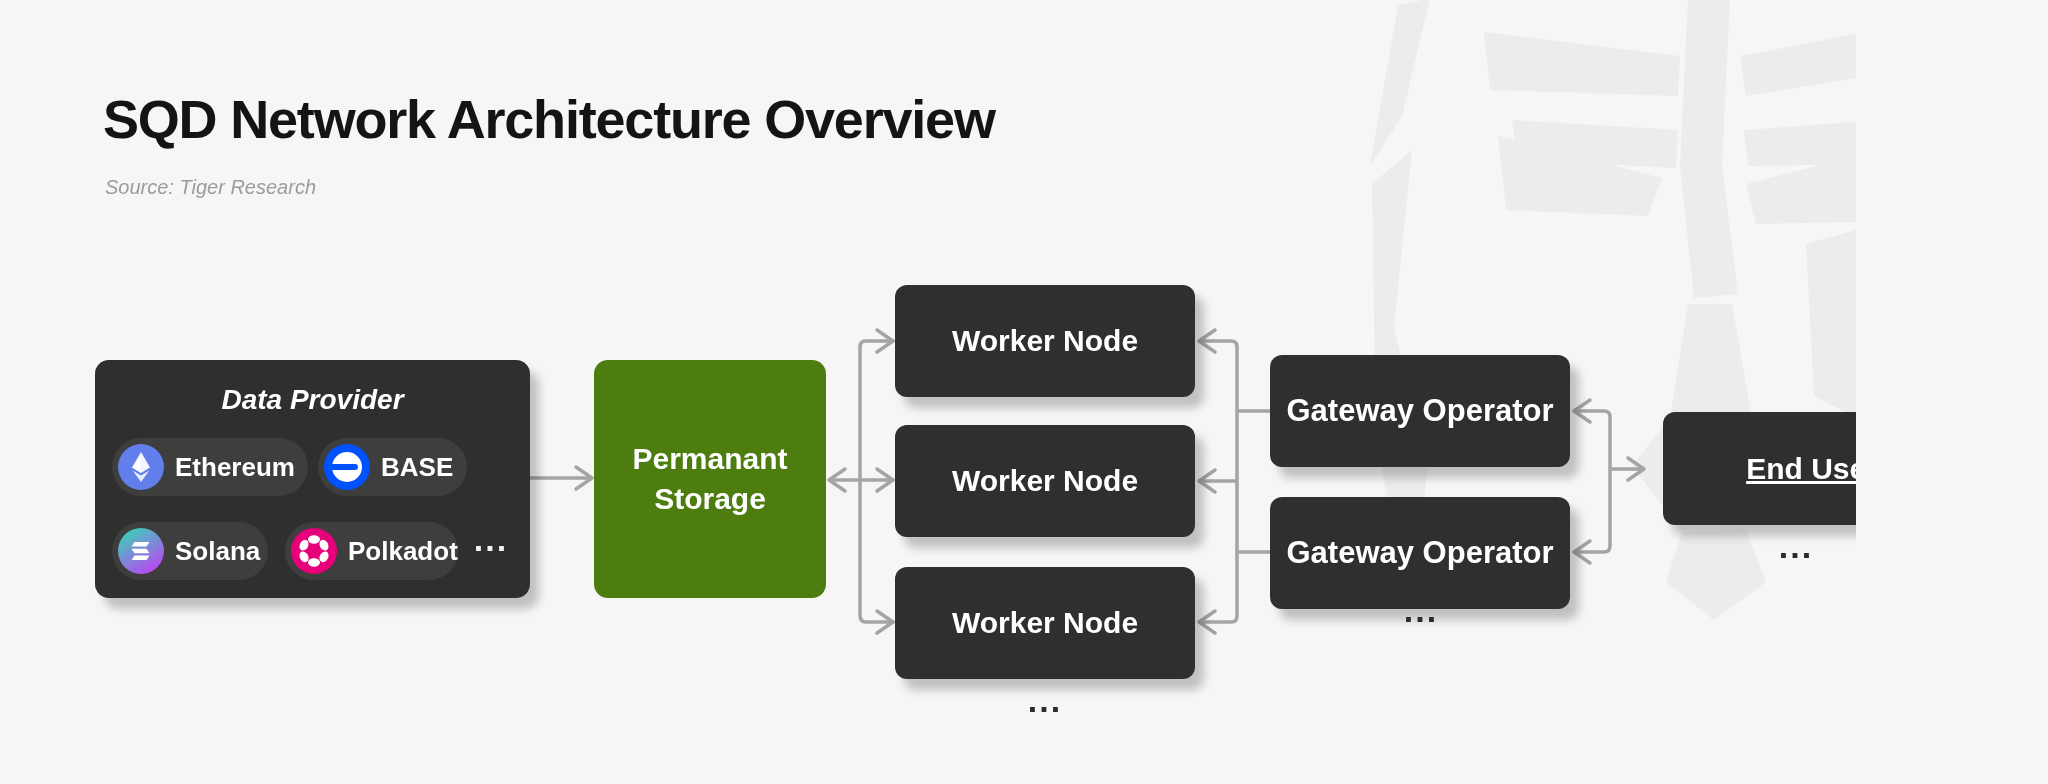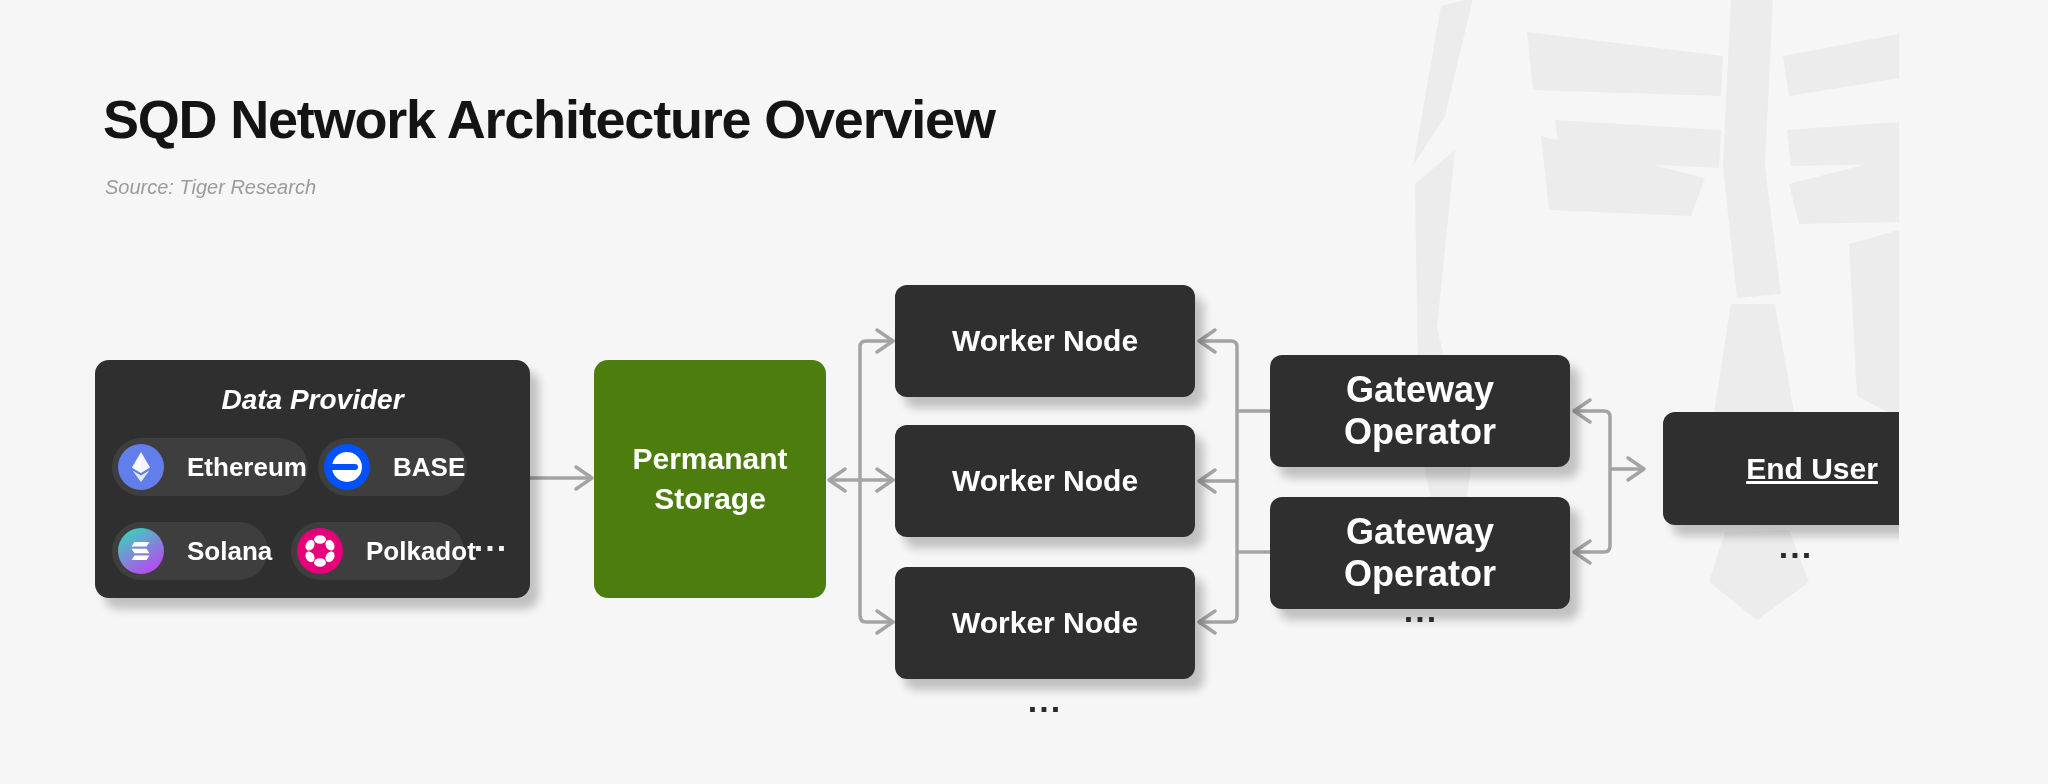--- a/index.html
+++ b/index.html
@@ -1,50 +1,50 @@
 <!DOCTYPE html>
 <html><head>
 <meta charset="utf-8">
 <style>
   html,body{margin:0;padding:0;background:#f6f6f6;}
   .canvas{position:relative;width:1856px;height:784px;background:#f6f6f6;overflow:hidden;
-          font-family:"Liberation Sans","DejaVu Sans",sans-serif;padding-left:43px;}
+          font-family:"Liberation Sans","DejaVu Sans",sans-serif;}
   
   .watermark{position:absolute;top:-8px;right:0;width:520px;height:632px;z-index:0;}
   
   .page-title{position:absolute;left:103px;top:88px;margin:0;font-size:54px;font-weight:700;
               color:#141414;letter-spacing:-1.2px;z-index:3;}
   .source-caption{position:absolute;left:105px;top:176px;margin:0;font-size:20px;font-style:italic;
               color:#9b9b9b;z-index:3;}
   
   .connectors{position:absolute;left:0;top:0;width:2048px;height:784px;z-index:1;}
   .connectors path{stroke:#a4a4a4;stroke-width:3.5;fill:none;stroke-linecap:round;stroke-linejoin:round;}
   
   .node{position:absolute;background:#2f2f2f;border-radius:12px;z-index:2;
         box-shadow:9px 11px 10px rgba(0,0,0,0.22);
         display:flex;align-items:center;justify-content:center;
         color:#ffffff;font-weight:700;}
   .node .lbl{text-align:center;}
   .dp{left:95px;top:360px;width:435px;height:238px;border-radius:14px;display:block;}
   .dp-title{display:block;text-align:center;padding-top:24px;font-size:28px;font-weight:700;color:#fff;font-style:italic;}
   .chip{position:absolute;height:58px;border-radius:29px;background:#3e3e3e;display:flex;
-        align-items:center;color:#fff;font-weight:700;font-size:26px;gap:12px;}
+        align-items:center;color:#fff;font-weight:700;font-size:26px;}
   .chip .ic{width:46px;height:46px;margin-left:6px;flex:0 0 auto;display:block;}
   .chip .clbl{margin-left:11px;margin-right:18px;white-space:nowrap;}
   .chip-eth{left:17px;top:78px;width:196px;}
   .chip-base{left:223px;top:78px;width:149px;}
   .chip-sol{left:17px;top:162px;width:156px;}
-  .chip-pol{left:196px;top:162px;width:173px;}
+  .chip-pol{left:190px;top:162px;width:173px;}
   .dp-more{position:absolute;left:366px;top:160px;width:60px;color:#f2f2f2;
            font-size:34px;font-weight:700;letter-spacing:2px;text-align:center;}
   .storage{left:594px;top:360px;width:232px;height:238px;border-radius:14px;background:#4d7c0f;
            box-shadow:none;font-size:30px;line-height:1.32;padding:0 14px;box-sizing:border-box;}
   .wn{left:895px;width:300px;height:112px;font-size:30px;justify-content:center;}
   .wn1{top:285px;} .wn2{top:425px;} .wn3{top:567px;}
-  .gw{left:1270px;width:300px;height:112px;font-size:36px;}
+  .gw{left:1270px;width:300px;height:112px;font-size:31px;}
   .gw1{top:355px;} .gw2{top:497px;}
   .eu{left:1663px;top:412px;width:298px;height:113px;font-size:30px;text-decoration:underline;}
   .more{position:absolute;z-index:2;width:62px;text-align:center;color:#2b2b2b;
         font-size:34px;font-weight:700;letter-spacing:2px;}
   .more-wn{left:1014px;top:681px;}
   .more-gw{left:1390px;top:591px;}
   .more-eu{left:1765px;top:527px;}
 </style>
 </head>
 <body>

